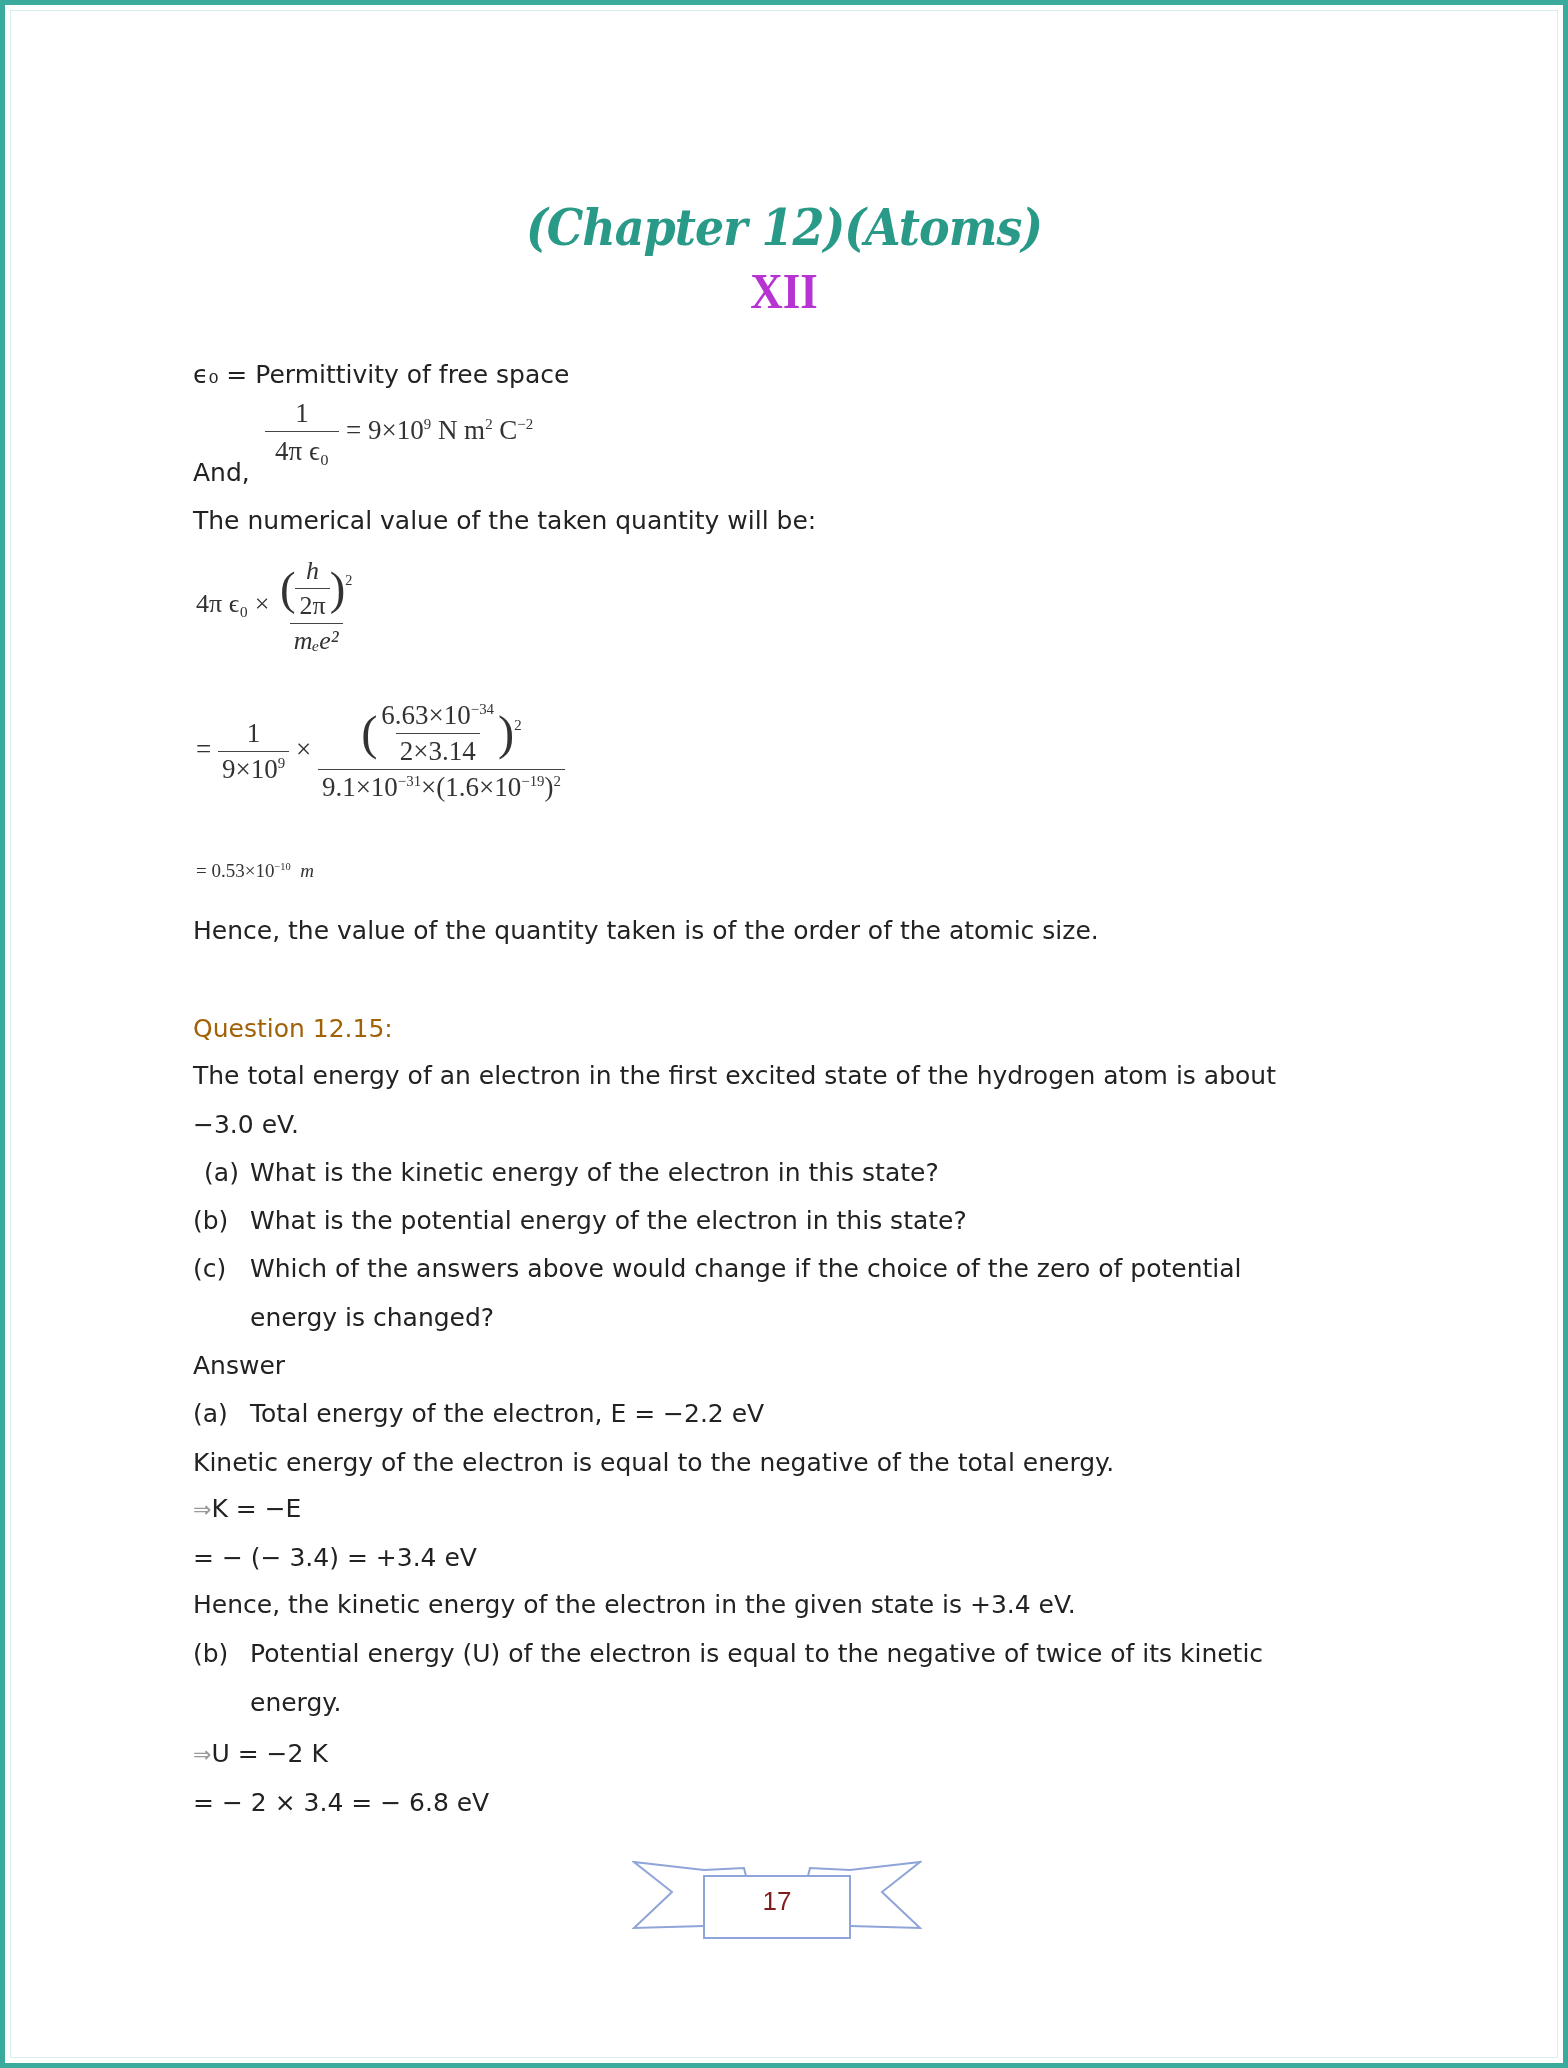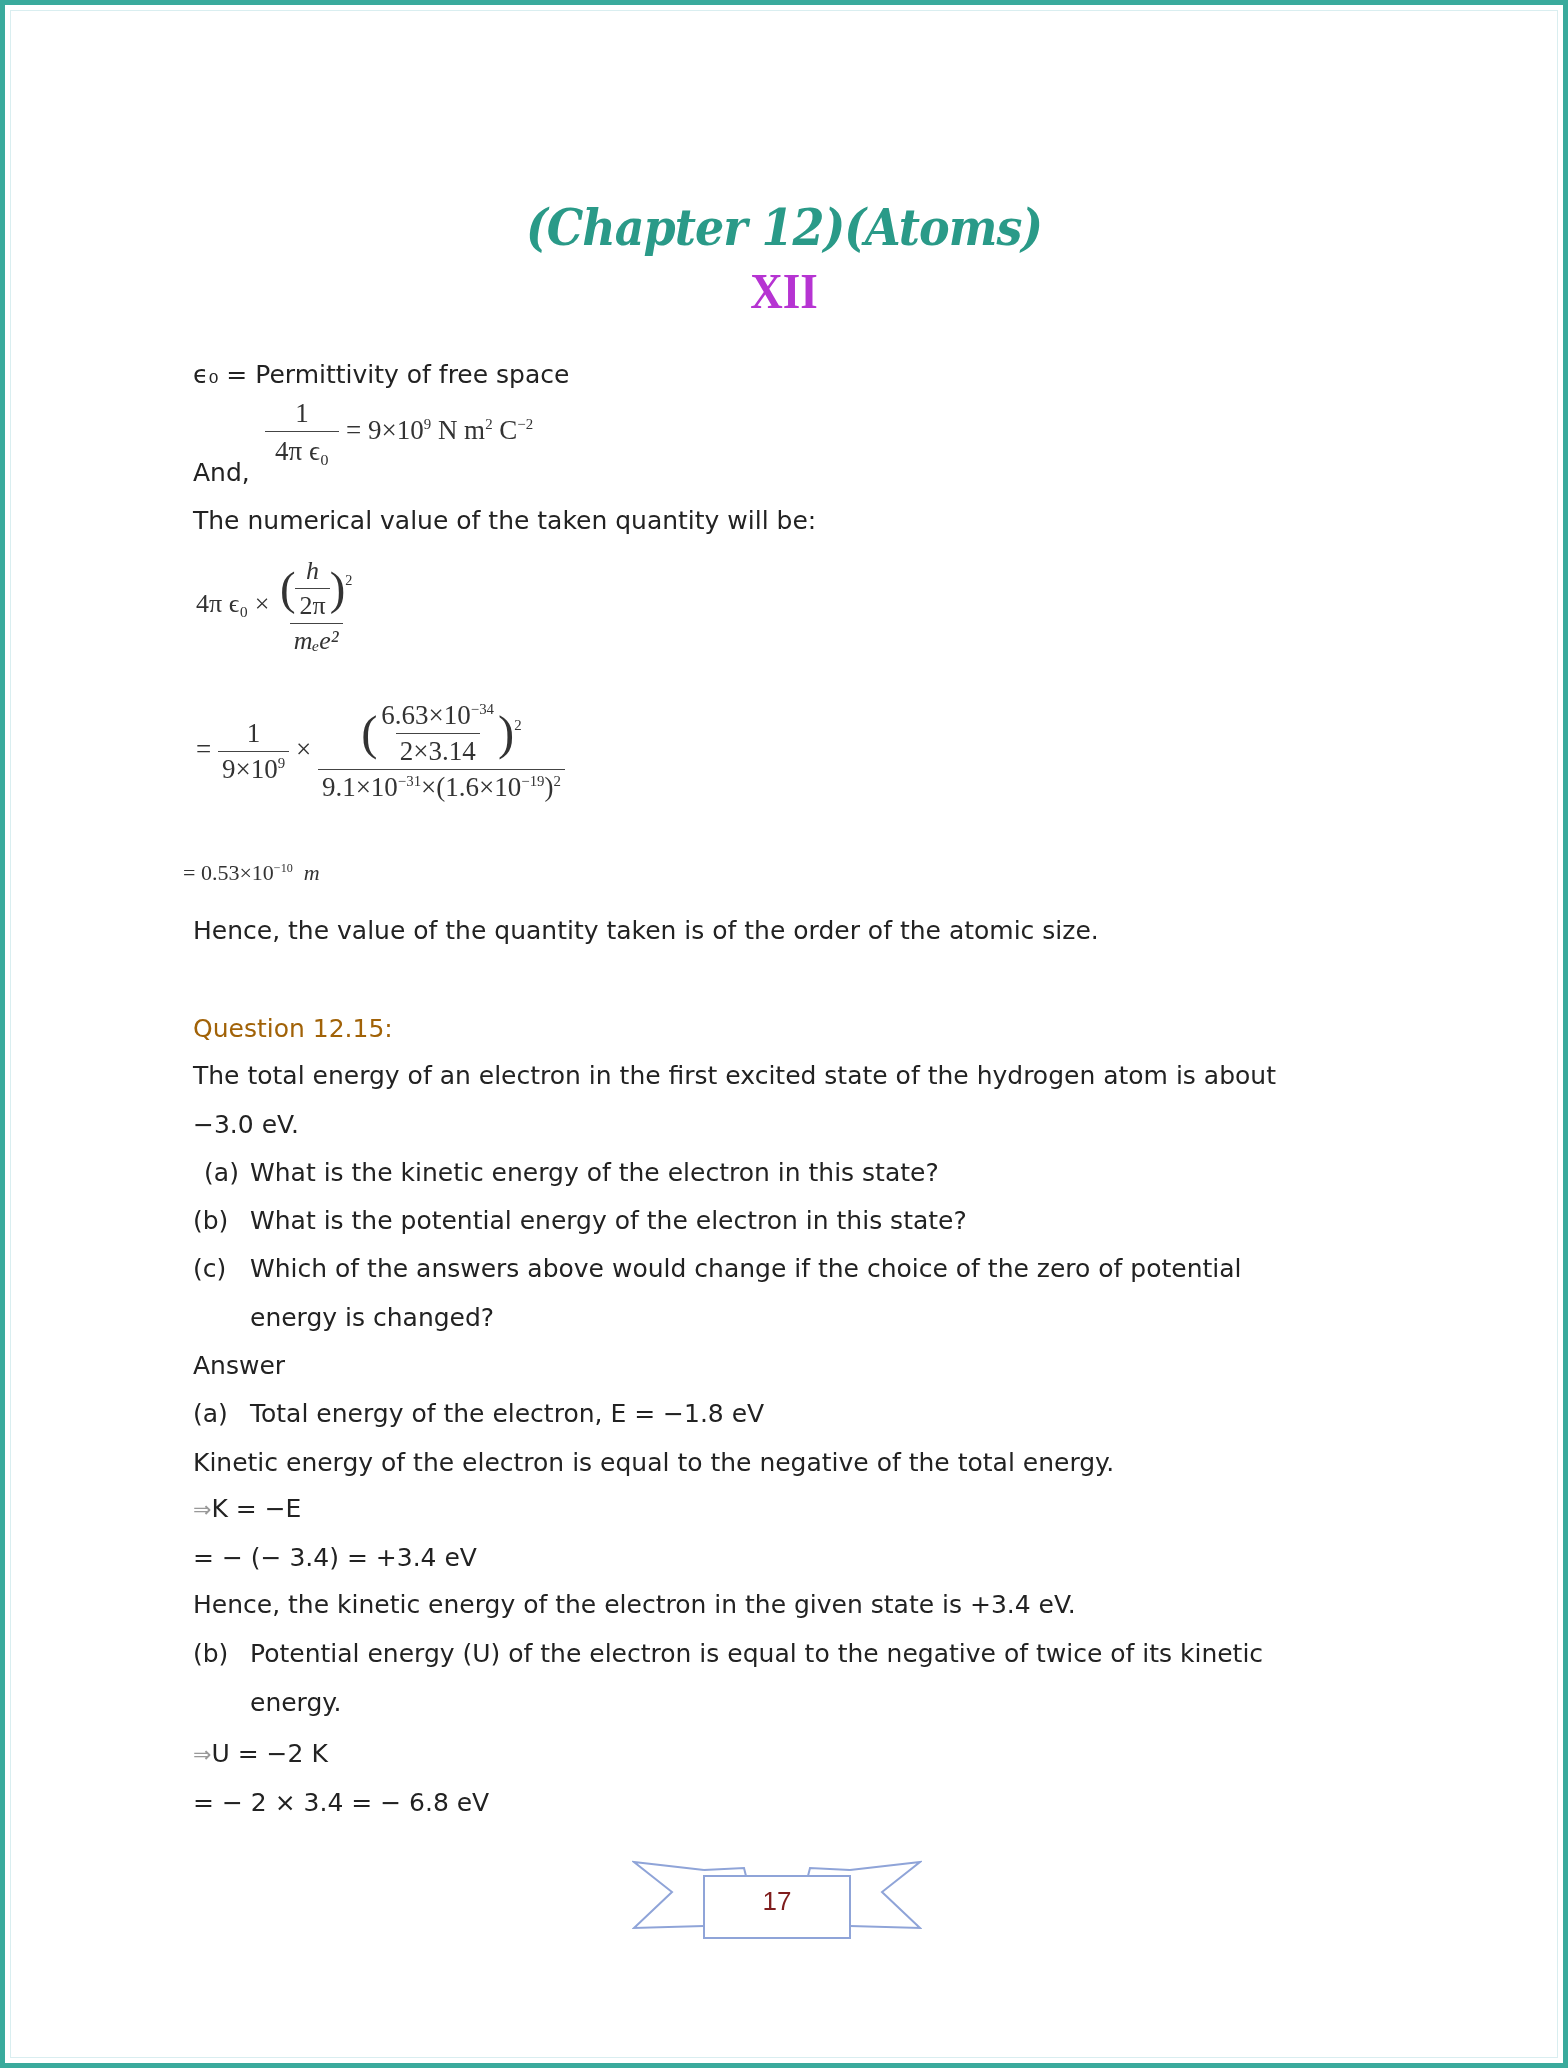--- a/index.html
+++ b/index.html
@@ -74,37 +74,37 @@
     <span class="num">
       <span class="paren">(</span><span class="frac">
           <span class="num"><span>6.63×10</span><sup>−34</sup></span>
           <span class="den">2×3.14</span>
         </span><span class="paren">)</span><sup>2</sup>
     </span>
     <span class="den"><span>9.1×10</span><sup>−31</sup><span>×(1.6×10</span><sup>−19</sup><span>)</span><sup>2</sup></span>
   </span>
 </div>
 
-<div class="math" style="left:183px; top:860px; font-size:22px;">
+<div class="math" style="left:196px; top:860px; font-size:19px;">
   <span>= 0.53×10</span><sup>−10</sup>&nbsp;&nbsp;<span class="it">m</span>
 </div>
 
 <div class="line" style="top:916px;">Hence, the value of the quantity taken is of the order of the atomic size.</div>
 
 <div class="line q-label" style="top:1014px;">Question 12.15:</div>
 <div class="line" style="top:1061px;">The total energy of an electron in the first excited state of the hydrogen atom is about</div>
 <div class="line" style="top:1110px;">−3.0 eV.</div>
 
 <div class="line" style="top:1158px;text-align:center;"><span class="lbl">(a)</span><span>What is the kinetic energy of the electron in this state?</span></div>
 <div class="line" style="top:1206px;"><span class="lbl">(b)</span><span>What is the potential energy of the electron in this state?</span></div>
 <div class="line" style="top:1254px;"><span class="lbl">(c)</span><span>Which of the answers above would change if the choice of the zero of potential</span></div>
 <div class="line indent" style="top:1303px;">energy is changed?</div>
 
 <div class="line" style="top:1351px;">Answer</div>
-<div class="line" style="top:1399px;"><span class="lbl">(a)</span><span>Total energy of the electron, E = −1.8 eV</span></div>
+<div class="line" style="top:1399px;"><span class="lbl">(a)</span><span>Total energy of the electron, E = −2.2 eV</span></div>
 <div class="line" style="top:1448px;">Kinetic energy of the electron is equal to the negative of the total energy.</div>
 <div class="line" style="top:1494px;"><span class="arrow">⇒</span><span>K = −E</span></div>
 <div class="line" style="top:1543px;">= − (− 3.4) = +3.4 eV</div>
 <div class="line" style="top:1590px;">Hence, the kinetic energy of the electron in the given state is +3.4 eV.</div>
 <div class="line" style="top:1639px;"><span class="lbl">(b)</span><span>Potential energy (U) of the electron is equal to the negative of twice of its kinetic</span></div>
 <div class="line indent" style="top:1688px;">energy.</div>
 <div class="line" style="top:1739px;"><span class="arrow">⇒</span><span>U = −2 K</span></div>
 <div class="line" style="top:1788px;">= − 2 × 3.4 = − 6.8 eV</div>
 
 <div class="ribbon">

